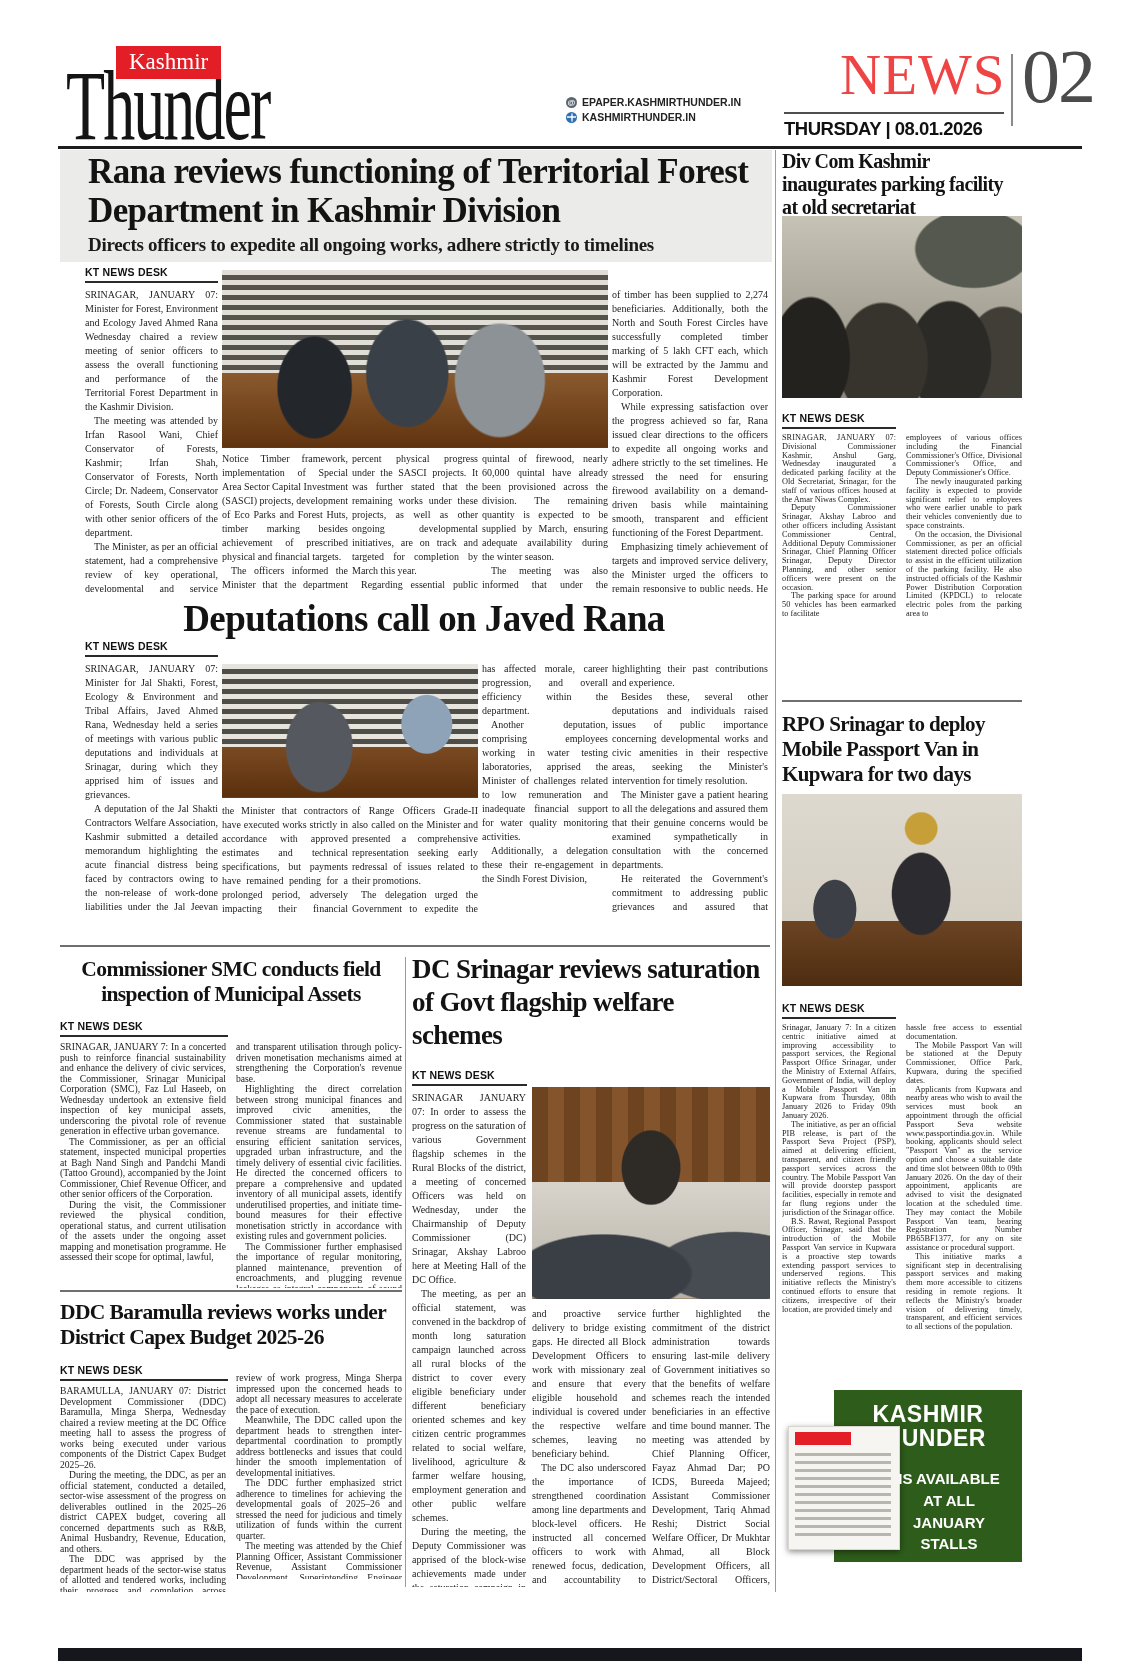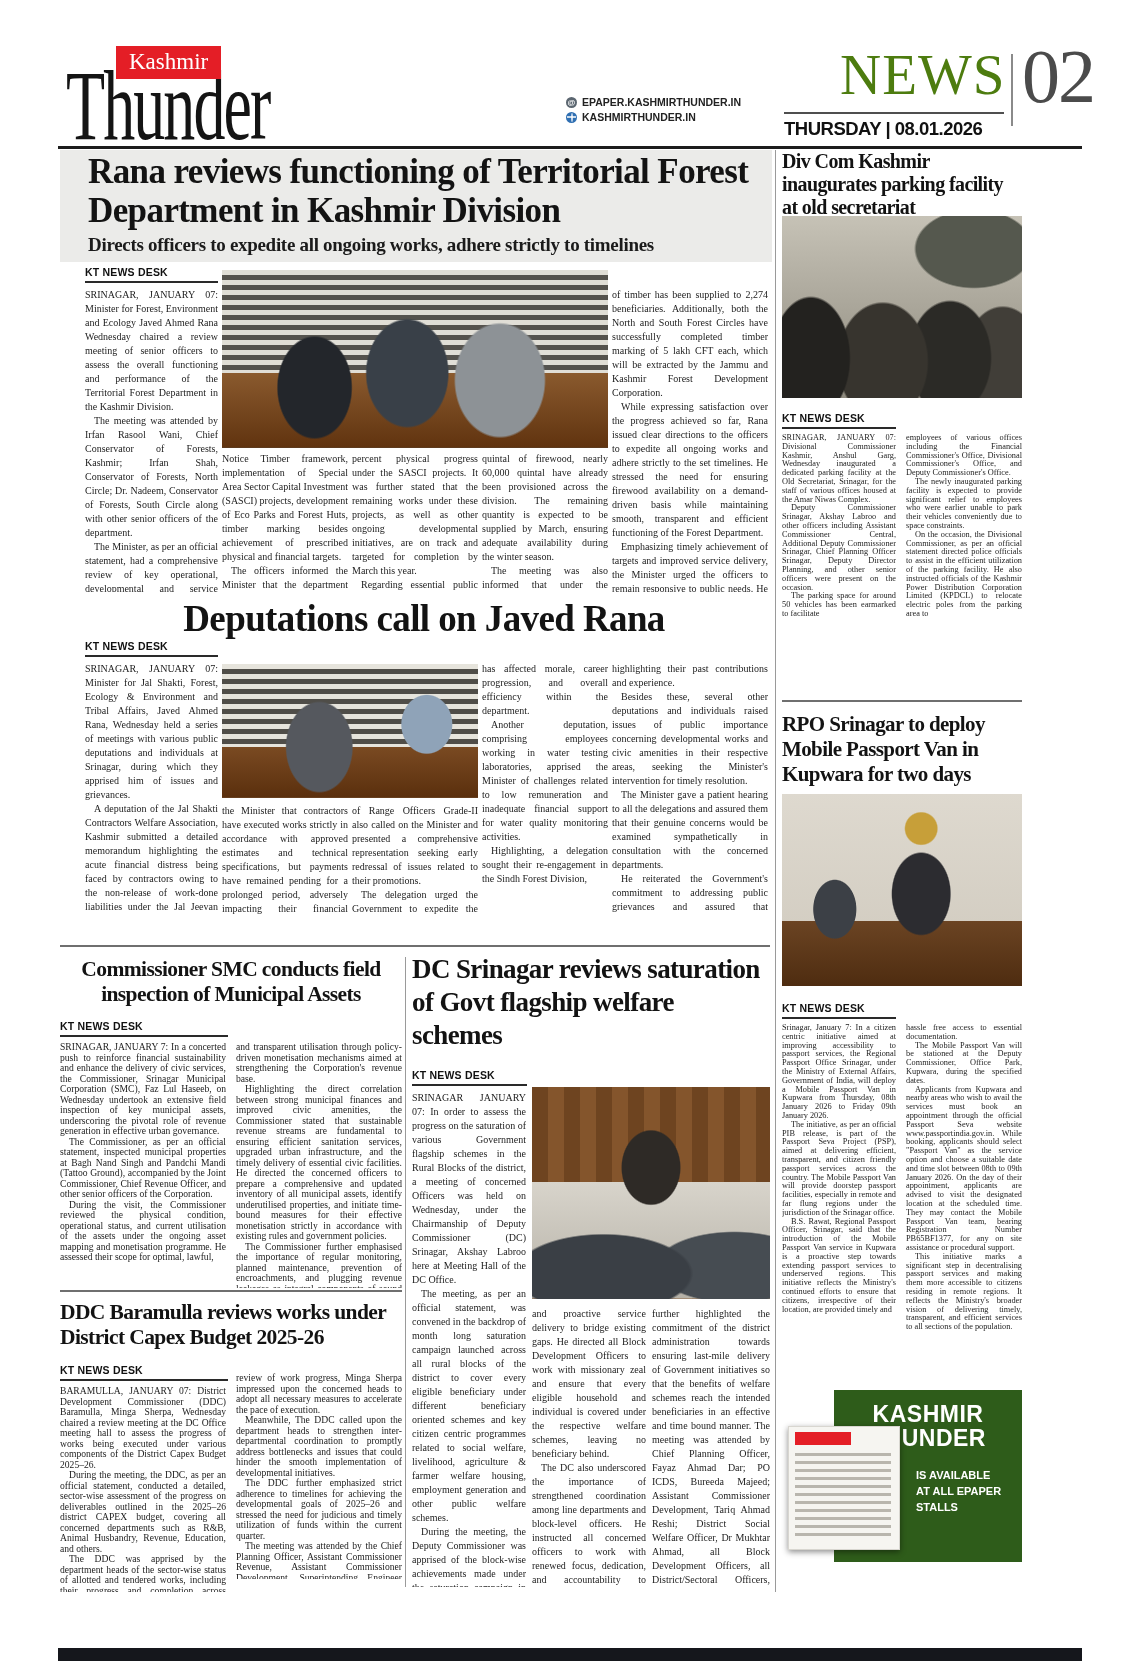--- a/index.html
+++ b/index.html
@@ -6,21 +6,21 @@
   #page{position:relative;width:1140px;height:1669px;background:#ffffff;overflow:hidden;
         font-family:"Liberation Serif","DejaVu Serif",serif;color:#1b1b1b;padding-left:28px;}
   
   .brand{position:absolute;left:66px;top:36px;width:320px;height:108px;}
   .brand-main{position:absolute;left:0;top:20px;font-size:100px;line-height:1;font-weight:400;
               color:#141414;letter-spacing:-3px;transform:scale(0.64,1);transform-origin:left top;
               font-family:"Liberation Serif",serif;}
   .brand-kashmir{position:absolute;left:50px;top:10px;background:#e41e26;color:#ffffff;
                  font-size:23px;line-height:1;padding:4px 13px 6px;font-family:"Liberation Serif",serif;z-index:2;}
   .masthead-news{position:absolute;left:840px;top:46px;font-size:57px;line-height:1;letter-spacing:1px;
-                 color:#4d7c0f;font-family:"Liberation Serif",serif;}
+                 color:#ef4444;font-family:"Liberation Serif",serif;}
   .masthead-vline{position:absolute;left:1011px;top:54px;width:2px;height:72px;background:#8a8a8a;}
   .masthead-num{position:absolute;left:1022px;top:38px;font-size:76px;line-height:1;color:#4b4b4b;
                 letter-spacing:-2px;font-family:"Liberation Serif",serif;}
   .masthead-date{position:absolute;left:784px;top:112px;width:220px;border-top:2px solid #4f4f4f;
                  padding-top:4px;font-family:"Liberation Sans",sans-serif;font-weight:700;
                  font-size:18.5px;letter-spacing:-0.5px;color:#111;white-space:nowrap;}
   .contact{position:absolute;left:566px;top:96px;font-family:"Liberation Sans",sans-serif;
            font-weight:700;font-size:10.5px;color:#222;}
   .contact-row{display:flex;align-items:center;margin-bottom:3px;}
   .c-icon{display:inline-block;width:11px;height:11px;border-radius:50%;margin-right:5px;
@@ -106,22 +106,22 @@
       radial-gradient(ellipse 22px 30px at 22% 60%,#3c4046 96%,rgba(0,0,0,0)),
       linear-gradient(#6b4423,#4e2c10),
       linear-gradient(#ded9cf,#cfc9bd);
     background-size:100% 100%,100% 100%,100% 100%,100% 34%,100% 100%;
     background-position:0 0,0 0,0 0,0 100%,0 0;background-repeat:no-repeat;}
   
   .ad{position:absolute;left:782px;top:1390px;width:240px;height:175px;}
   .ad-green{position:absolute;left:52px;top:0;width:188px;height:172px;background:#2e5c1a;}
   .ad-brand{position:absolute;left:52px;top:12px;width:188px;text-align:center;color:#fff;
             font-family:"Liberation Sans",sans-serif;font-weight:700;font-size:23px;line-height:1.05;letter-spacing:0.5px;}
-  .ad-tag{position:absolute;left:134px;top:78px;width:118px;text-align:left;color:#fff;
-          font-family:"Liberation Sans",sans-serif;font-weight:700;font-size:11px;line-height:1.45;}
+  .ad-tag{position:absolute;left:108px;top:78px;width:118px;text-align:center;color:#fff;
+          font-family:"Liberation Sans",sans-serif;font-weight:700;font-size:15px;line-height:1.45;}
   .ad-thumb{position:absolute;left:6px;top:36px;width:110px;height:122px;background:#f6f5f1;
             box-shadow:0 2px 6px rgba(0,0,0,.45);border:1px solid #d8d6d0;}
   .ad-thumb::before{content:"";position:absolute;left:6px;top:5px;width:56px;height:13px;background:#e41e26;}
   .ad-thumb::after{content:"";position:absolute;left:6px;top:26px;width:96px;height:88px;
       background:repeating-linear-gradient(180deg,#b9b6ae 0 3px,#f6f5f1 3px 8px);}
   
   .footer-bar{position:absolute;left:58px;top:1648px;width:1024px;height:13px;background:#15171c;}
 </style>
 </head>
 <body>
@@ -191,21 +191,21 @@
     <div class="col fs-main" style="left:162px;top:212px;width:126px;height:110px;">
         <p>the Minister that contractors have executed works strictly in accordance with approved estimates and technical specifications, but payments have remained pending for a prolonged period, adversely impacting their financial stability and ability to continue ongoing projects. A delegation</p>
       </div>
     <div class="col fs-main" style="left:292px;top:212px;width:126px;height:110px;">
         <p>of Range Officers Grade-II also called on the Minister and presented a comprehensive representation seeking early redressal of issues related to their promotions.</p>
         <p>The delegation urged the Government to expedite the promotion process, citing long-standing stagnation that</p>
       </div>
     <div class="col fs-main" style="left:422px;top:70px;width:126px;height:252px;">
         <p>has affected morale, career progression, and overall efficiency within the department.</p>
         <p>Another deputation, comprising employees working in water testing laboratories, apprised the Minister of challenges related to low remuneration and inadequate financial support for water quality monitoring activities.</p>
-        <p>Highlighting, a delegation sought their re-engagement in the Sindh Forest Division,</p>
+        <p>Additionally, a delegation these their re-engagement in the Sindh Forest Division,</p>
       </div>
     <div class="col fs-main" style="left:552px;top:70px;width:156px;height:252px;">
         <p>highlighting their past contributions and experience.</p>
         <p>Besides these, several other deputations and individuals raised issues of public importance concerning developmental works and civic amenities in their respective areas, seeking the Minister's intervention for timely resolution.</p>
         <p>The Minister gave a patient hearing to all the delegations and assured them that their genuine concerns would be examined sympathetically in consultation with the concerned departments.</p>
         <p>He reiterated the Government's commitment to addressing public grievances and assured that appropriate steps would be taken for their redressal at the earliest.</p>
       </div>
   </div>
 
   <div class="hrule" style="left:60px;top:945px;width:710px;"></div>
@@ -298,19 +298,19 @@
 
   <div class="ad">
     <div class="ad-green"></div>
     <div class="ad-brand">
       <div>KASHMIR</div>
       <div>THUNDER</div>
     </div>
     <div class="ad-thumb"></div>
     <div class="ad-tag">
       <div>IS AVAILABLE</div>
-      <div>AT ALL EPAPER</div>
+      <div>AT ALL JANUARY</div>
       <div>STALLS</div>
     </div>
   </div>
 
   <div class="footer-bar"></div>
 </div>
 
 </body></html>

